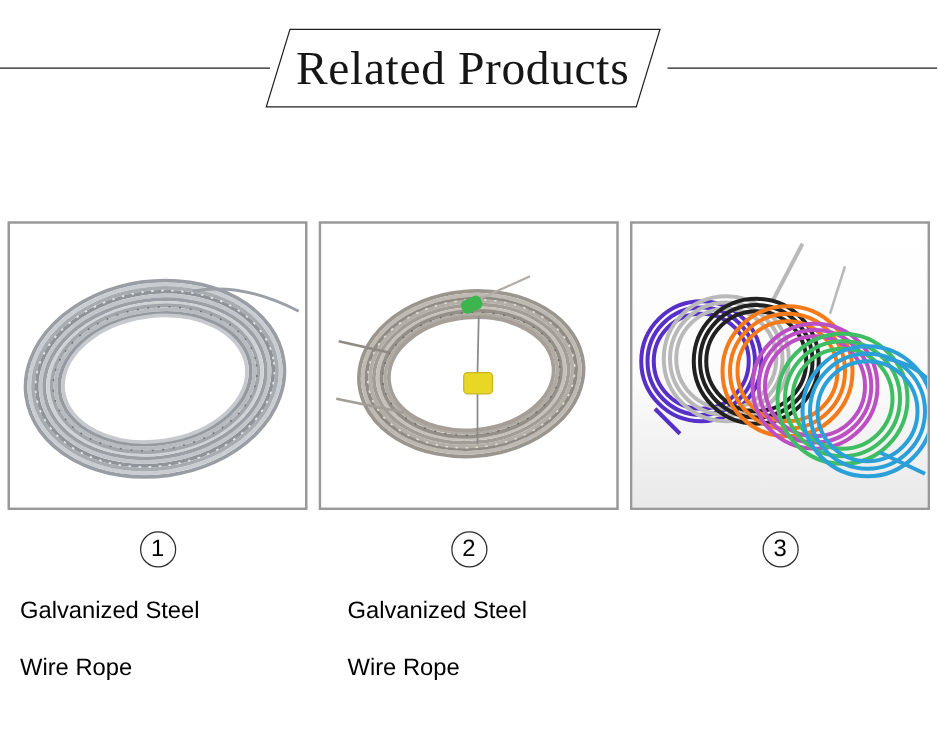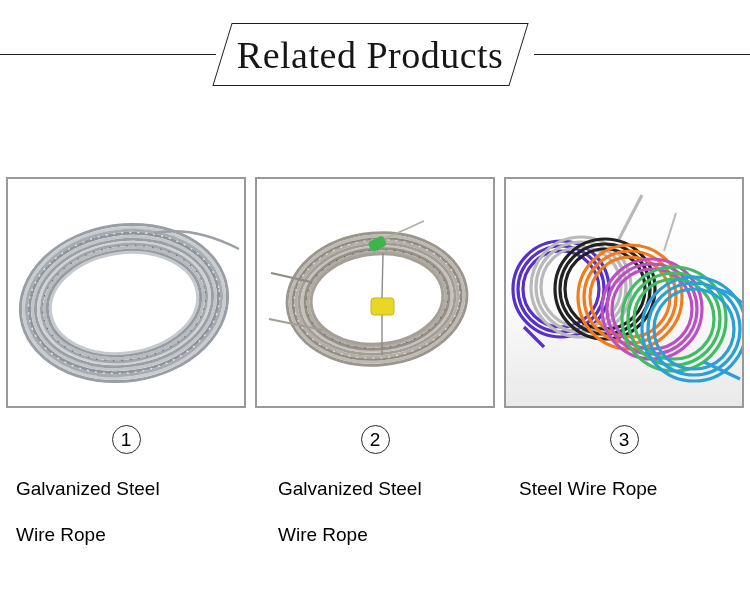--- a/index.html
+++ b/index.html
@@ -199,18 +199,17 @@
             <circle class="blue" cx="188" cy="150" r="40"></circle>
             <path class="blue" d="M 202 108 C 218 110, 230 118, 236 124" fill="none"></path>
             <path class="blue" d="M 198 183 L 234 200" fill="none"></path>
           </g>
         </svg>
       </div>
       <div class="num-badge">
         <span>3</span>
       </div>
       <div class="product-name">
-        <div>Steel Wire Rope</div>
       </div>
     </div>
 
   </div>
 </div>
 
 </body></html>

